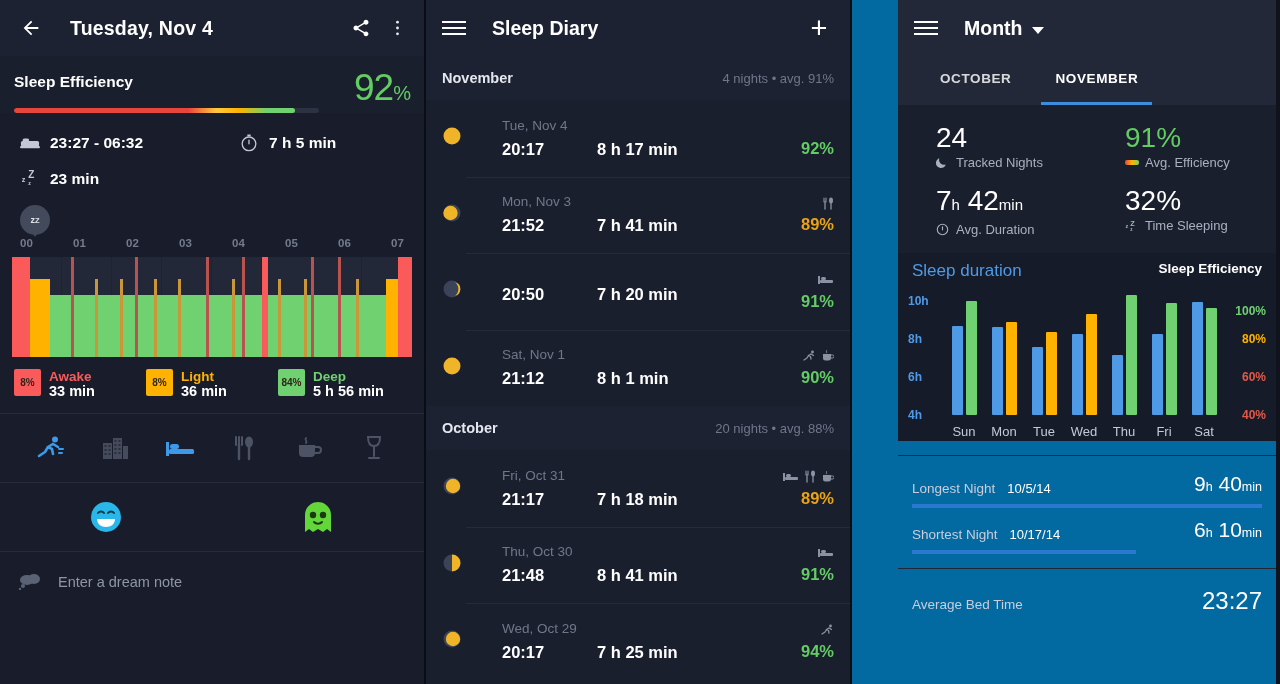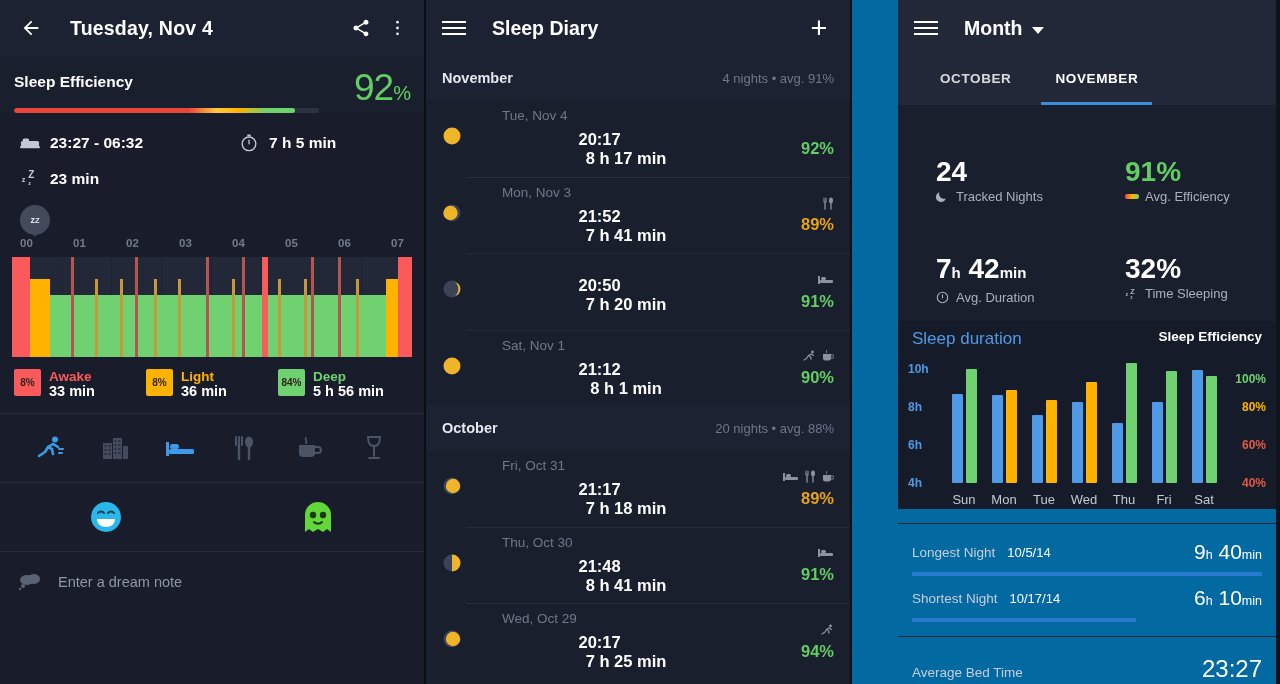--- a/index.html
+++ b/index.html
@@ -71,61 +71,61 @@
   .p2-title { color: #fff; font-size: 19.5px; font-weight: bold; margin-left: 20px; flex: 1; }
   .p2-plus { color: #ffffff; font-size: 29px; line-height: 26px; font-weight: 300; width: 30px; text-align: center; }
   .month-head { height: 44px; background: #1d2233; display: flex; align-items: center; padding: 0 16px; }
   .month-name { color: #e4e7ee; font-size: 14.5px; font-weight: bold; flex: 1; }
   .month-meta { color: #6e7788; font-size: 13px; }
   .diary-row { height: 76.5px; display: flex; align-items: center; padding: 0 16px 0 16px; position: relative; }
   .diary-row + .diary-row::before { content: ""; position: absolute; left: 40px; right: 0; top: 0; height: 1px; background: #262b3a; }
   .diary-main { margin-left: 40px; flex: 1; }
   .d-date { color: #6b real; }
   .d-date { color: #6f7889; font-size: 13.5px; }
-  .d-line { display: flex; align-items: center; margin-top: 7px; flex-direction: column; }
+  .d-line { display: flex; align-items: flex-start; margin-top: 7px; }
   .d-time { color: #ffffff; font-size: 16.5px; font-weight: bold; width: 95px; }
   .d-dur { color: #ffffff; font-size: 16.5px; font-weight: bold; }
   .diary-right { text-align: right; width: 84px; }
   .d-icons { height: 16px; display: flex; justify-content: flex-end; align-items: center; gap: 5px; color: #8b93a3; }
   .d-pct { font-size: 16.5px; font-weight: bold; margin-top: 4px; }
 
   
   .panel3 { width: 424px; height: 684px; background: #0369a1; position: relative; overflow: hidden; padding-left: 46px; }
   .p3-appbar { height: 56px; background: #232838; display: flex; align-items: center; padding: 0 16px; }
   .p3-title { color: #ffffff; font-size: 19.5px; font-weight: bold; margin-left: 20px; }
   .caret { width: 0; height: 0; border-left: 6px solid transparent; border-right: 6px solid transparent; border-top: 7px solid #ffffff; margin-left: 10px; margin-top: 5px; }
   .p3-tabs { height: 49px; background: #232838; display: flex; align-items: flex-start; padding-left: 20px; position: relative; }
   .p3-tab { color: #ffffff; font-size: 13.5px; font-weight: bold; letter-spacing: .6px; padding: 15px 22px 0 22px; position: relative; }
   .p3-tab.inactive { opacity: .82; }
   .tab-underline { position: absolute; bottom: 0; height: 3px; background: #3d8ddd; }
 
   .p3-stats { padding: 12px 0 6px 0; background: #1a1f2d; }
   .p3-srow { display: flex; }
   .p3-scell { width: 50%; padding: 6px 0 10px 38px; }
-  .p3-snum { color: #ffffff; font-size: 28px; font-weight: 700; line-height: 30px; margin-top: 34px; }
+  .p3-snum { color: #ffffff; font-size: 28px; font-weight: 400; line-height: 30px; }
   .p3-snum .unit { font-size: 15px; }
   .p3-slabel { display: flex; align-items: center; margin-top: 2px; color: #a9b0bf; font-size: 13px; }
   .p3-slabel .ic { width: 20px; display: inline-flex; align-items: center; }
 
   .chart-sec { background: #161b29; padding-top: 8px; }
   .chart-head { display: flex; padding: 0 14px 4px 14px; }
   .ch-left { color: #4f9ae6; font-size: 17px; flex: 1; }
   .ch-right { color: #ffffff; font-size: 13.5px; font-weight: bold; }
   .chart-area { position: relative; height: 150px; margin: 6px 0 0 0; }
   .yl { position: absolute; left: 10px; color: #4f9ae6; font-size: 12px; font-weight: bold; }
   .yr { position: absolute; right: 10px; font-size: 12px; font-weight: bold; }
   .bars { position: absolute; left: 46px; right: 52px; top: 0; bottom: 26px; display: flex; }
   .bargroup { flex: 1; display: flex; align-items: flex-end; justify-content: center; gap: 3px; height: 100%; position: relative; }
   .bar { width: 11px; border-radius: 1px; }
   .xlabels { position: absolute; left: 46px; right: 52px; bottom: 2px; display: flex; }
   .xlabels div { flex: 1; text-align: center; color: #c3c9d6; font-size: 13px; }
 
   .nightrows { padding: 6px 14px 0 14px; }
   .nr { padding: 10px 0 0 0; }
-  .nr-top { display: flex; align-items: center; }
+  .nr-top { display: flex; align-items: flex-end; }
   .nr-label { color: #c8cedb; font-size: 13.5px; }
   .nr-date { color: #ffffff; font-size: 13px; margin-left: 12px; flex: 1; }
   .nr-val { color: #ffffff; font-size: 21px; font-weight: 300; }
   .nr-val .unit { font-size: 12.5px; }
   .nr-bar-bg { height: 4px; background: transparent; margin-top: 8px; }
   .nr-bar { height: 4px; background: #2979d1; }
   .abt { display: flex; align-items: baseline; padding: 18px 14px 0 14px; }
   .abt-label { color: #c8cedb; font-size: 13.5px; flex: 1; }
   .abt-val { color: #ffffff; font-size: 24px; font-weight: 300; }
   .sep3 { height: 1px; background: #222736; margin-top: 14px; }

